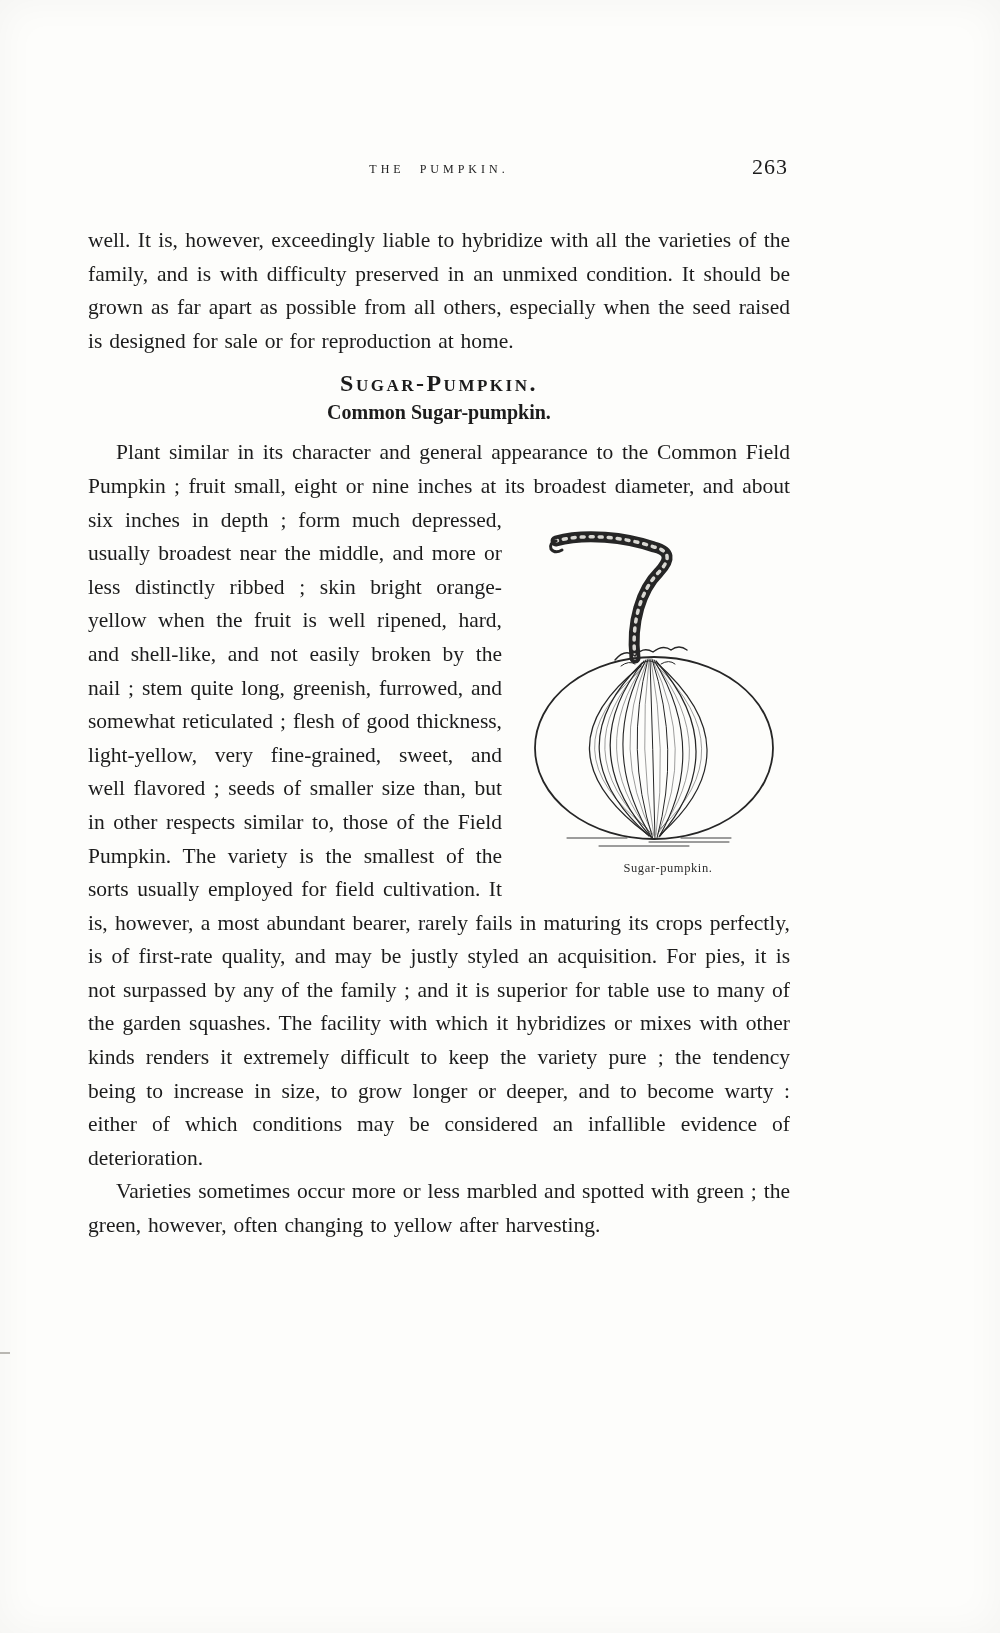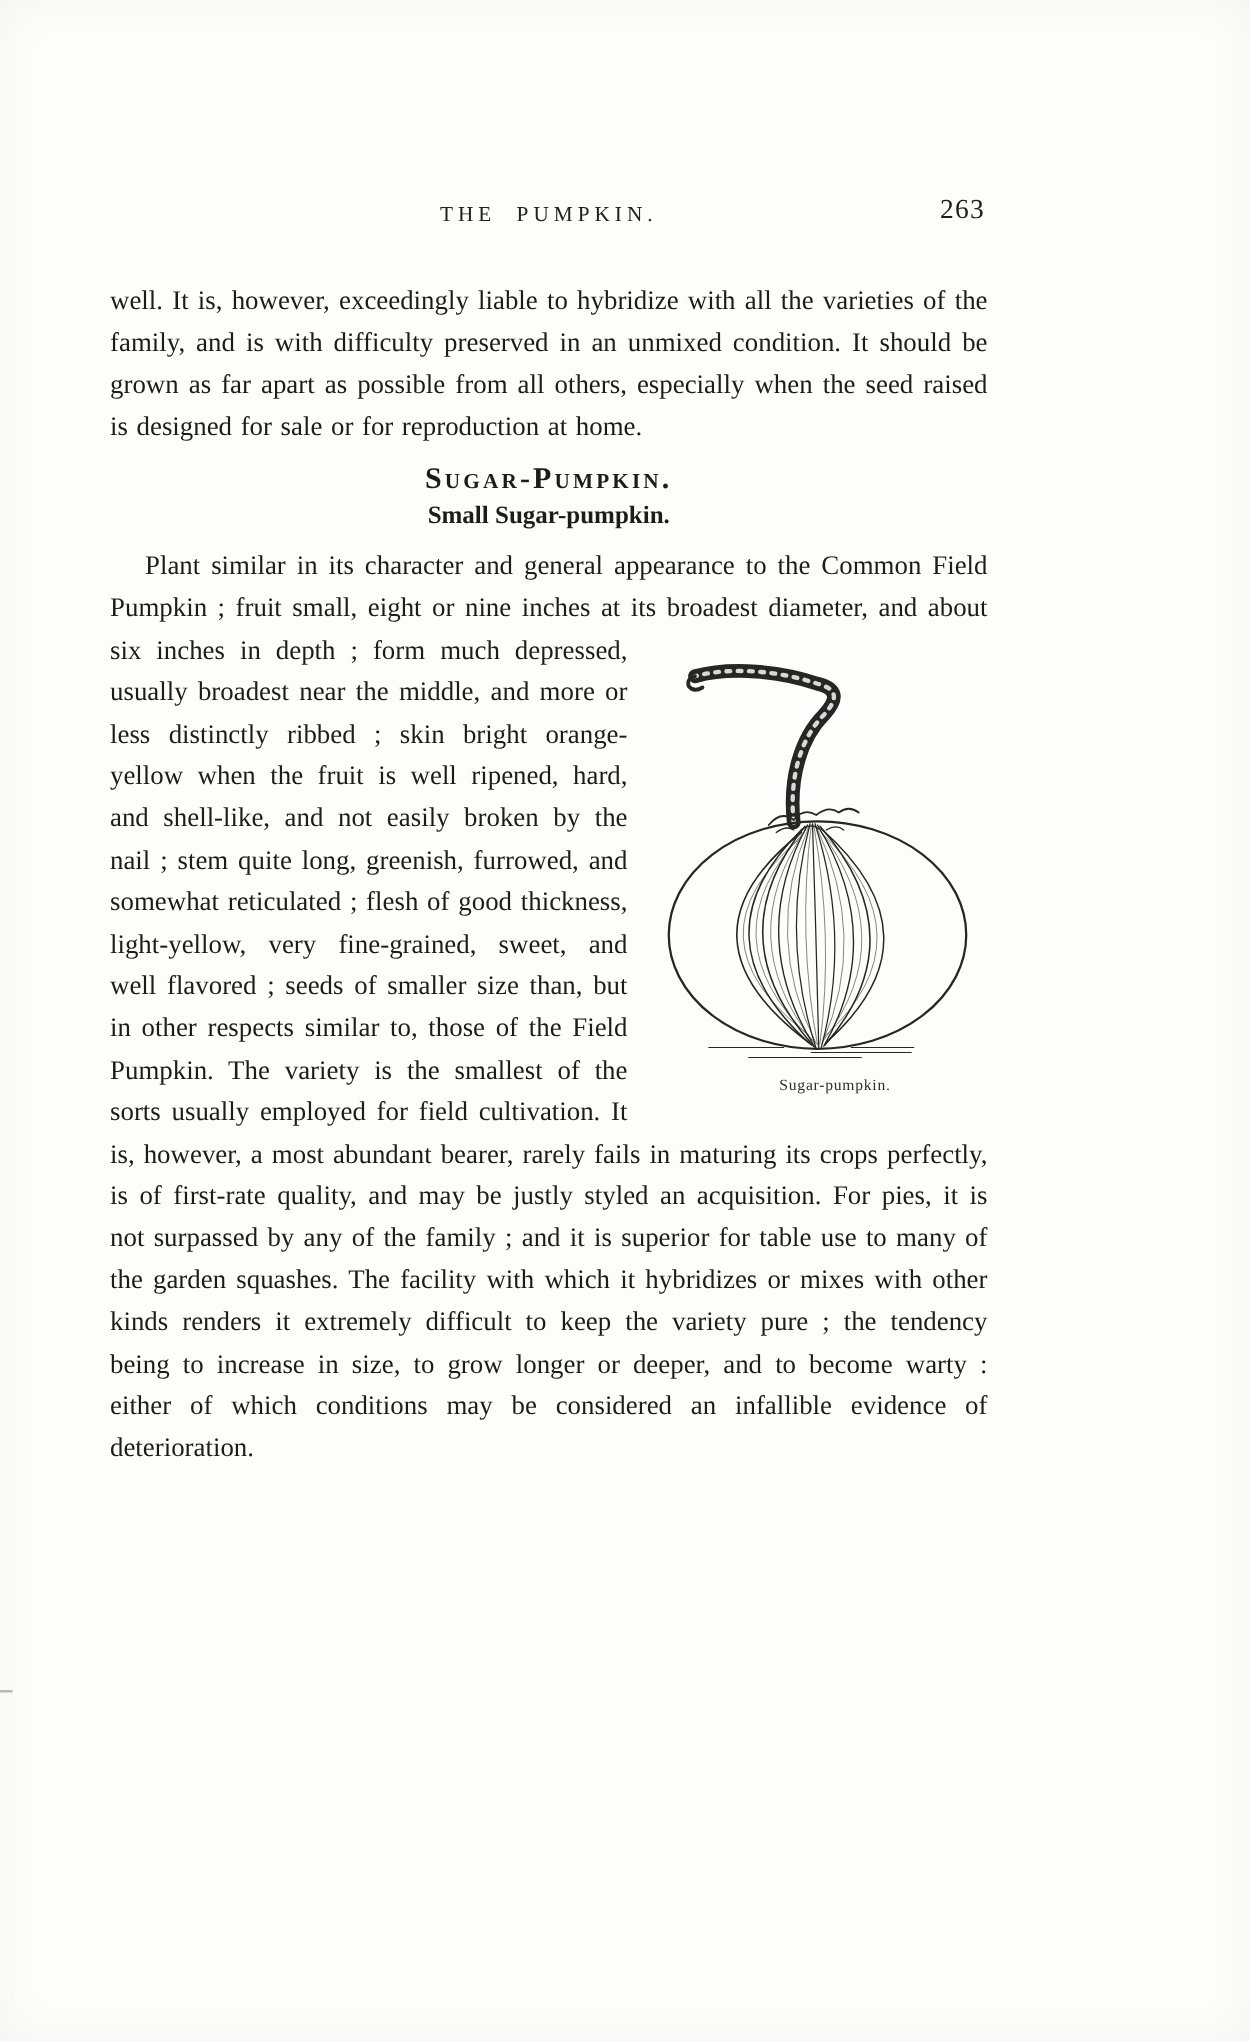--- a/index.html
+++ b/index.html
@@ -23,21 +23,21 @@
   .running-header {
     position: relative;
     height: 34px;
     margin-bottom: 34px;
   }
   .rh-title {
     position: absolute;
     left: 0; right: 0;
     top: 6px;
     text-align: center;
-    font-size: 17px;
+    font-size: 12px;
     letter-spacing: 4px;
     word-spacing: 8px;
     color: #222;
   }
   .rh-page {
     position: absolute;
     right: 2px;
     top: -2px;
     font-size: 22px;
     letter-spacing: 1px;
@@ -97,21 +97,21 @@
   <div class="content">
 
     <div class="running-header">
       <div class="rh-title">THE PUMPKIN.</div>
       <div class="rh-page">263</div>
     </div>
 
     <p class="para para-intro">well.  It is, however, exceedingly liable to hybridize with all the varieties of the family, and is with difficulty preserved in an unmixed condition.  It should be grown as far apart as possible from all others, especially when the seed raised is designed for sale or for reproduction at home.</p>
 
     <h2 class="section-heading">Sugar-Pumpkin.</h2>
-    <h3 class="section-subheading">Small Sugar-pumpkin.</h3>
+    <h3 class="section-subheading">Common Sugar-pumpkin.</h3>
 
     <div class="para indent">
       <span>Plant similar in its character and general appearance to the Common Field Pumpkin ; fruit small, eight or nine inches at its broadest diameter, and about six inches in depth ; form </span><span class="figure-wrap">
           <svg viewBox="0 0 250 344" width="250" height="344" aria-hidden="true">
           <g fill="none" stroke="#262626" stroke-linecap="round">
             <path d="M106,150 C102,114 112,82 130,64 C142,51 141,43 125,39 C96,29 56,25 27,33" stroke-width="11"></path>
             <path d="M106,150 C102,114 112,82 130,64 C142,51 141,43 125,39 C96,29 56,25 27,33" stroke="#d9d8d3" stroke-width="3.5" stroke-dasharray="3,6"></path>
             <path d="M27,33 q-7,2 -5,8 q4,5 11,1" stroke-width="3"></path>
             <path d="M86,152 q10,-12 20,-4 q8,-10 18,-4 q10,-8 18,-2 q8,-6 16,0" stroke-width="1.4"></path>
             <path d="M92,158 q8,-6 14,-2 M112,156 q8,-6 14,-1 M132,156 q8,-5 14,0" stroke-width="1"></path>
@@ -137,15 +137,16 @@
               <path d="M126,155 Q193,242 130,324"></path>
               <path d="M128,158 Q216,242 131,321"></path>
             </g>
             <path d="M38,330 h60 M120,334 h80 M70,338 h90 M152,330 h50" stroke-width="0.9"></path>
           </g>
         </svg>
           <span class="figure-caption">Sugar-pumpkin.</span>
         </span><span>much depressed, usually broadest near the middle, and more or less distinctly ribbed ; skin bright orange-yellow when the fruit is well ripened, hard, and shell-like, and not easily broken by the nail ; stem quite long, greenish, furrowed, and somewhat reticulated ; flesh of good thickness, light-yellow, very fine-grained, sweet, and well flavored ; seeds of smaller size than, but in other respects similar to, those of the Field Pumpkin.  The variety is the smallest of the sorts usually employed for field cultivation.  It is, however, a most abundant bearer, rarely fails in maturing its crops perfectly, is of first-rate quality, and may be justly styled an acquisition.  For pies, it is not surpassed by any of the family ; and it is superior for table use to many of the garden squashes.  The facility with which it hybridizes or mixes with other kinds renders it extremely difficult to keep the variety pure ; the tendency being to increase in size, to grow longer or deeper, and to become warty : either of which conditions may be considered an infallible evidence of deterioration.</span>
     </div>
 
+    <p class="para indent para-final">Varieties sometimes occur more or less marbled and spotted with green ; the green, however, often changing to yellow after harvesting.</p>
 
   </div>
 </div>
 
 </body></html>

